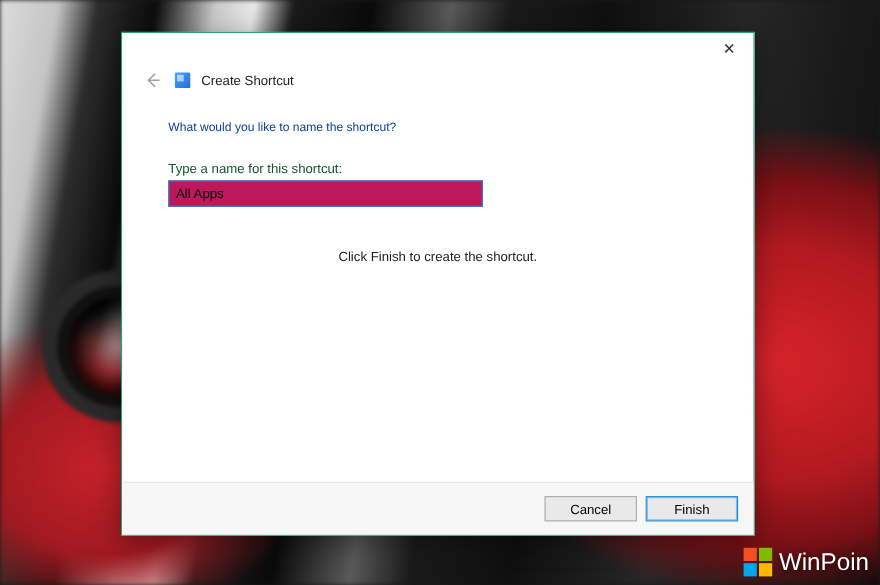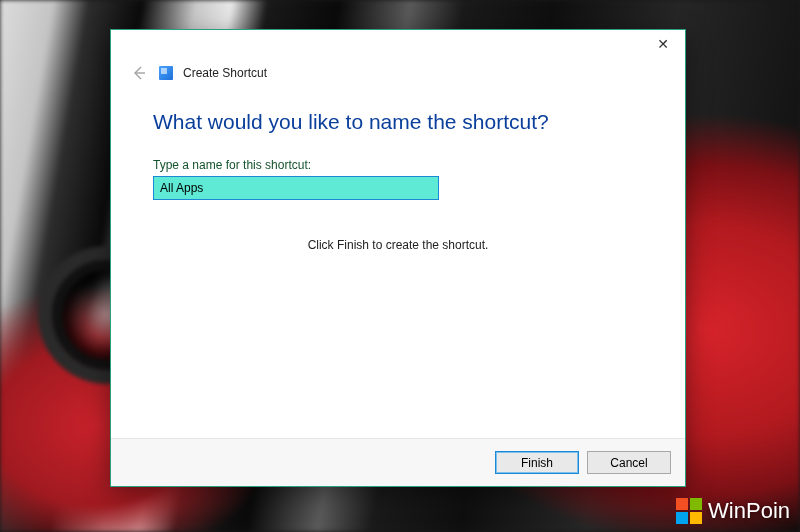--- a/index.html
+++ b/index.html
@@ -99,41 +99,41 @@
     }
     .wiz-title {
       font-size: 12px;
       color: #222;
     }
     .content {
       flex: 1;
       padding: 18px 42px 0 42px;
     }
     .heading {
-      font-size: 21px;
+      font-size: 11px;
       color: #0a3f9c;
       font-weight: 400;
       margin-bottom: 24px;
       margin-top: 6px;
     }
     .field-label {
       font-size: 12px;
       color: #14532d;
       margin-bottom: 4px;
     }
     .text-input {
       width: 286px;
       height: 24px;
       border: 1px solid #1e88d4;
       padding: 2px 6px;
       font-size: 12px;
       font-family: inherit;
       color: #000;
       outline: none;
-      background: #5eead4;
+      background: #be185d;
     }
     .hint {
       font-size: 12px;
       color: #222;
       margin-top: 38px;
       text-align: center;
     }
     .button-row {
       height: 48px;
       border-top: 1px solid #e6e6e6;
@@ -210,22 +210,22 @@
   </div>
 
   <div class="content">
     <h1 class="heading">What would you like to name the shortcut?</h1>
     <div class="field-label">Type a name for this shortcut:</div>
     <input class="text-input" type="text" value="All Apps" style="">
     <div class="hint">Click Finish to create the shortcut.</div>
   </div>
 
   <div class="button-row">
+    <button class="btn">Cancel</button>
     <button class="btn primary">Finish</button>
-    <button class="btn">Cancel</button>
   </div>
 </div>
 
 <div class="watermark">
   <div class="winlogo">
     <span></span>
       <span></span>
       <span></span>
       <span></span>
   </div>

